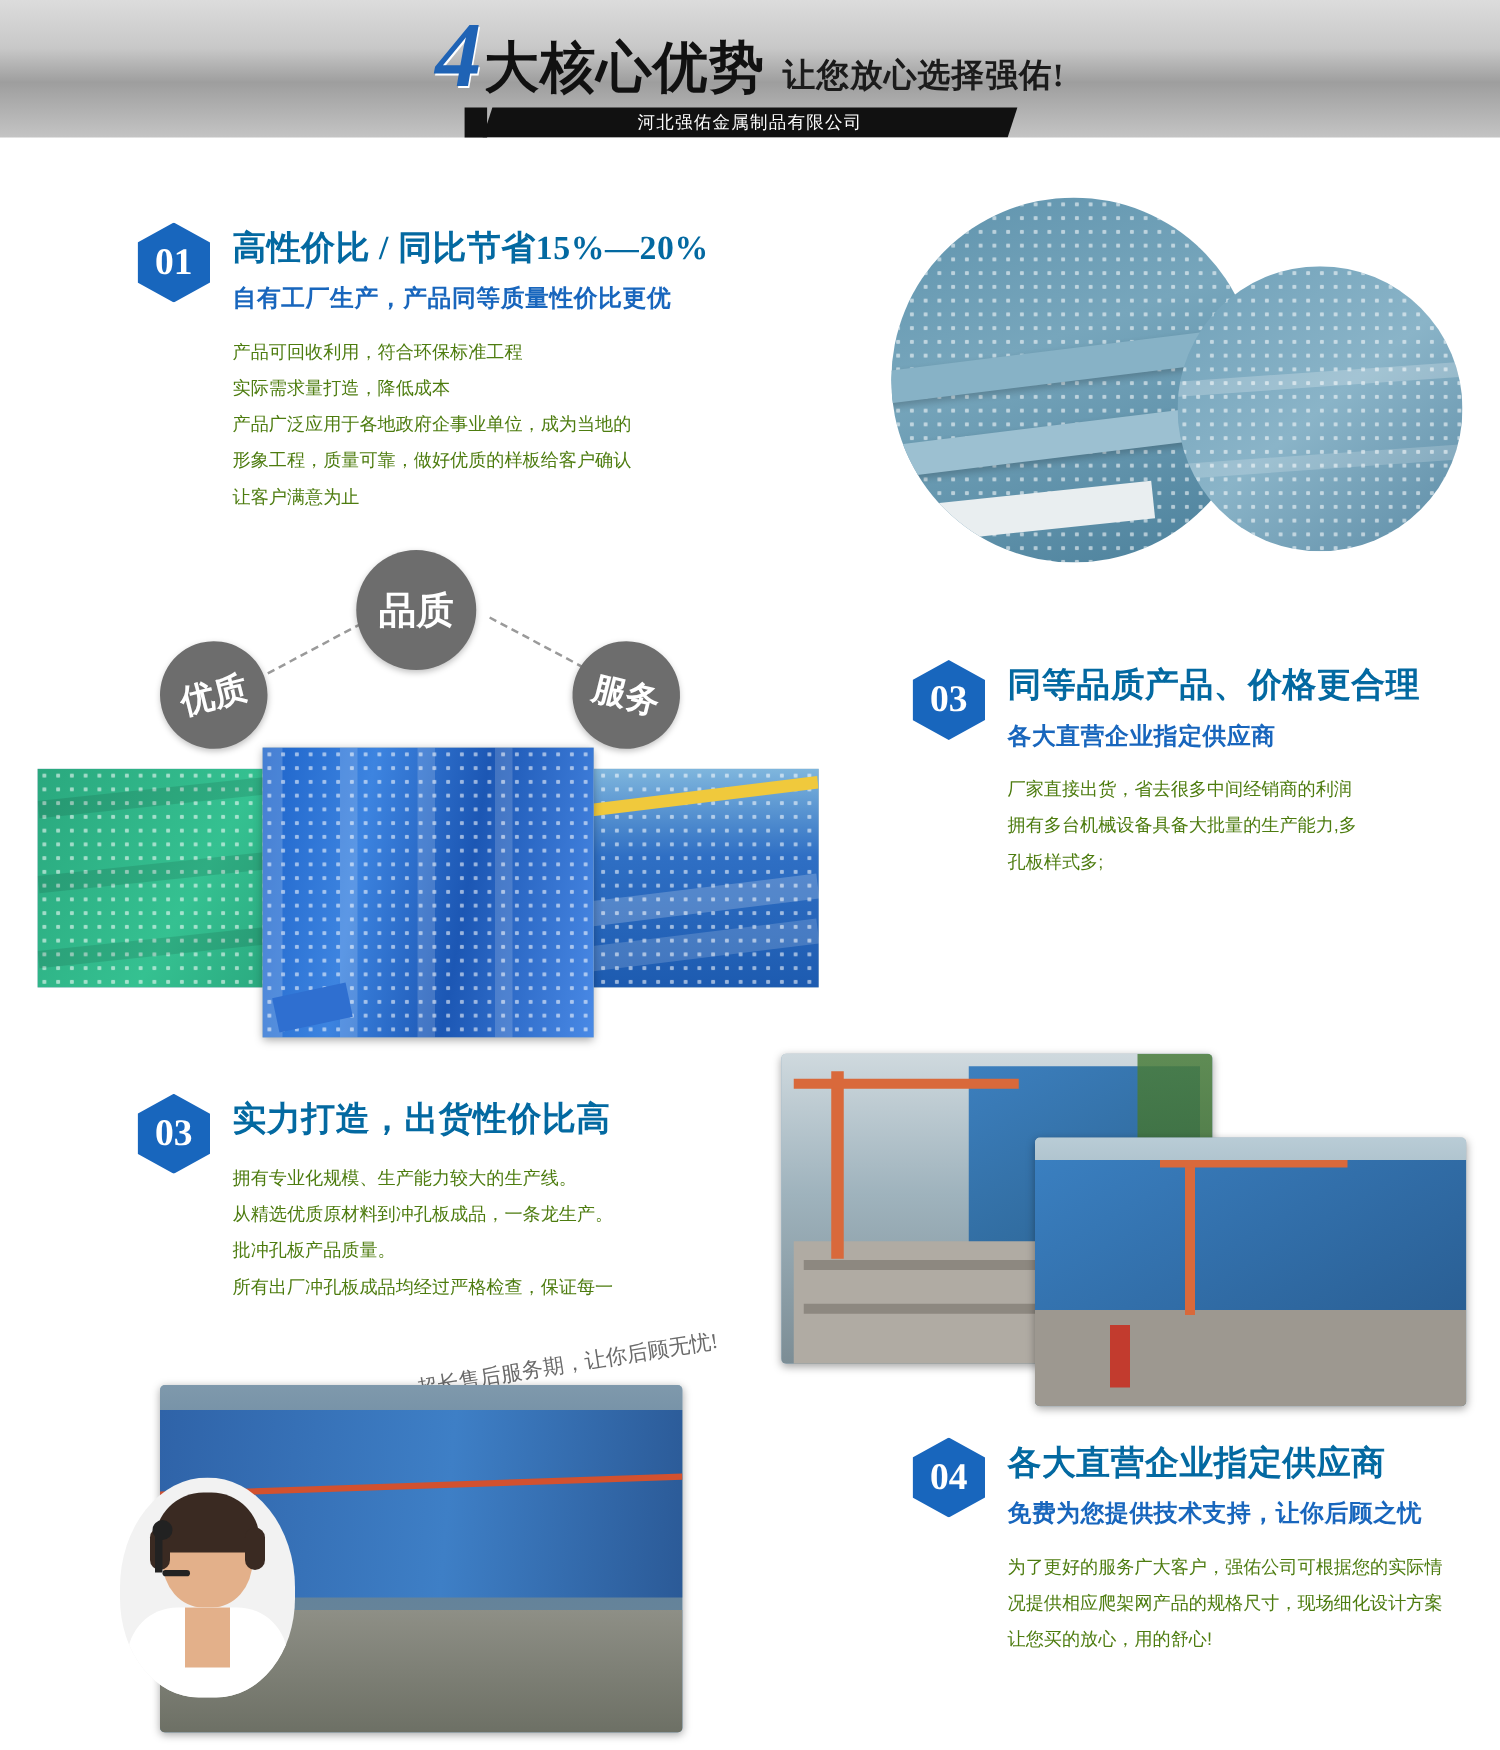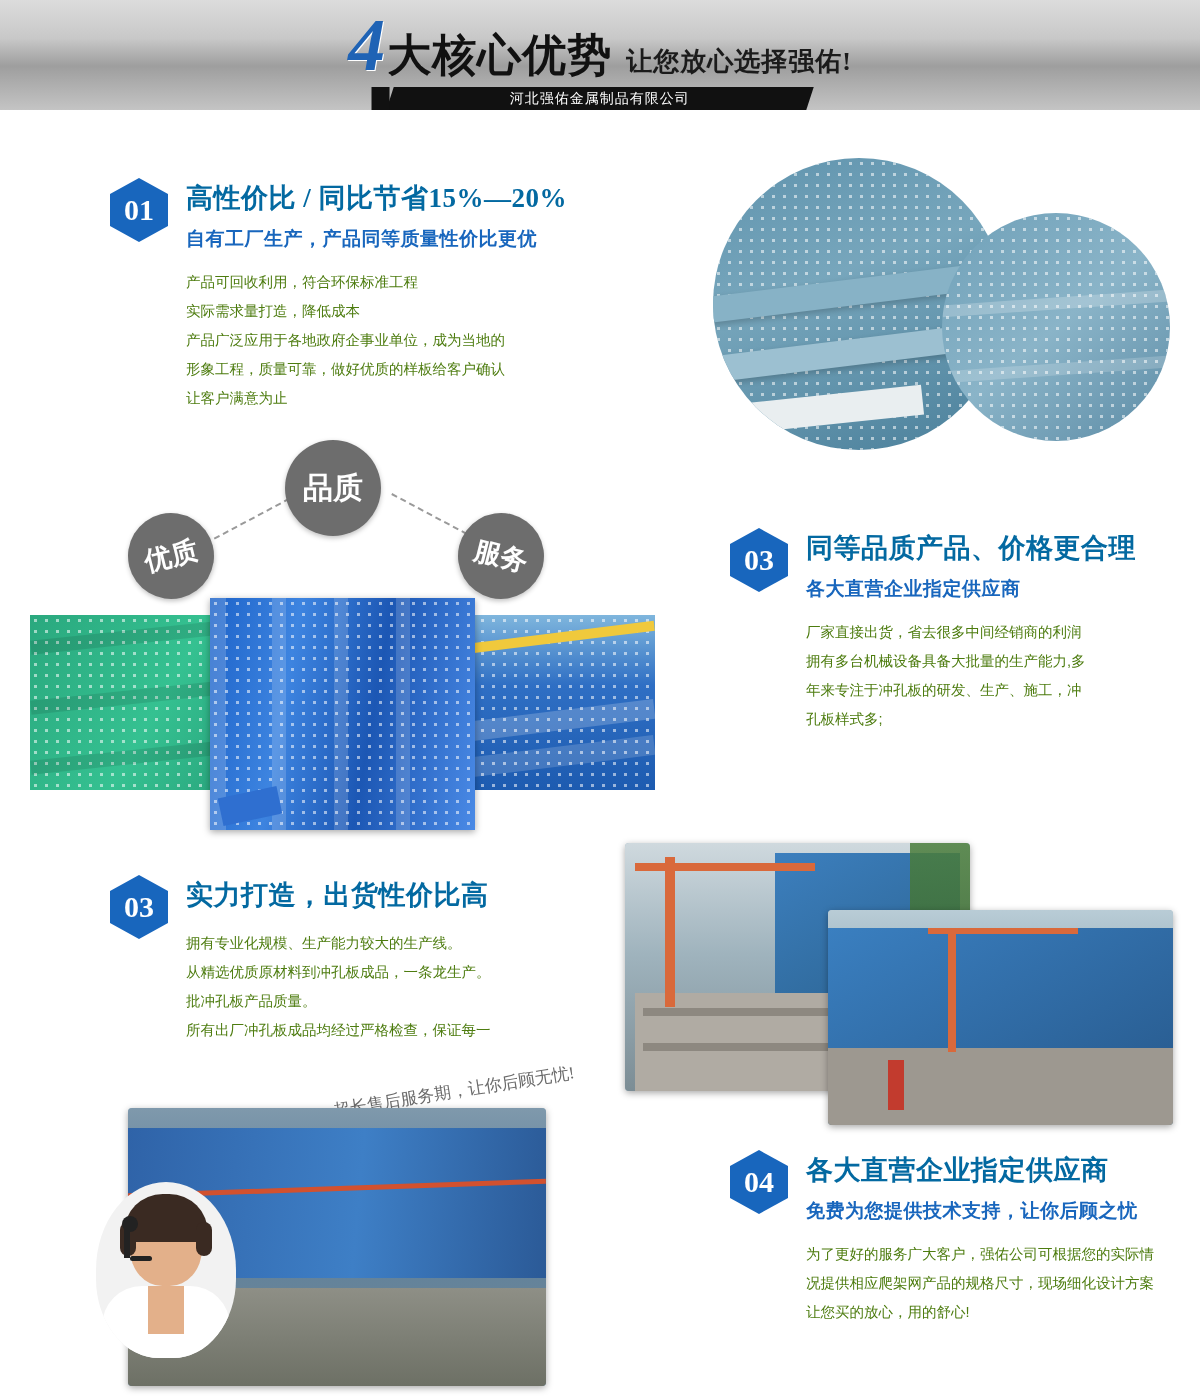--- a/index.html
+++ b/index.html
@@ -270,21 +270,20 @@
 </div>
 
 <div class="feature" style="left:730px; top:528px;">
   <div class="num-badge">03</div>
   <div class="feature-text">
     <div class="f-title">同等品质产品、价格更合理</div>
     <div class="f-subtitle">各大直营企业指定供应商</div>
     <div class="f-body">
       <div>厂家直接出货，省去很多中间经销商的利润</div>
       <div>拥有多台机械设备具备大批量的生产能力,多</div>
-      <div>年来专注于冲孔板的研发、生产、施工，冲</div>
       <div>孔板样式多;</div>
     </div>
   </div>
 </div>
 
 <div class="feature" style="left:110px; top:875px;">
   <div class="num-badge">03</div>
   <div class="feature-text">
     <div class="f-title">实力打造，出货性价比高</div>
     <div class="f-body">

